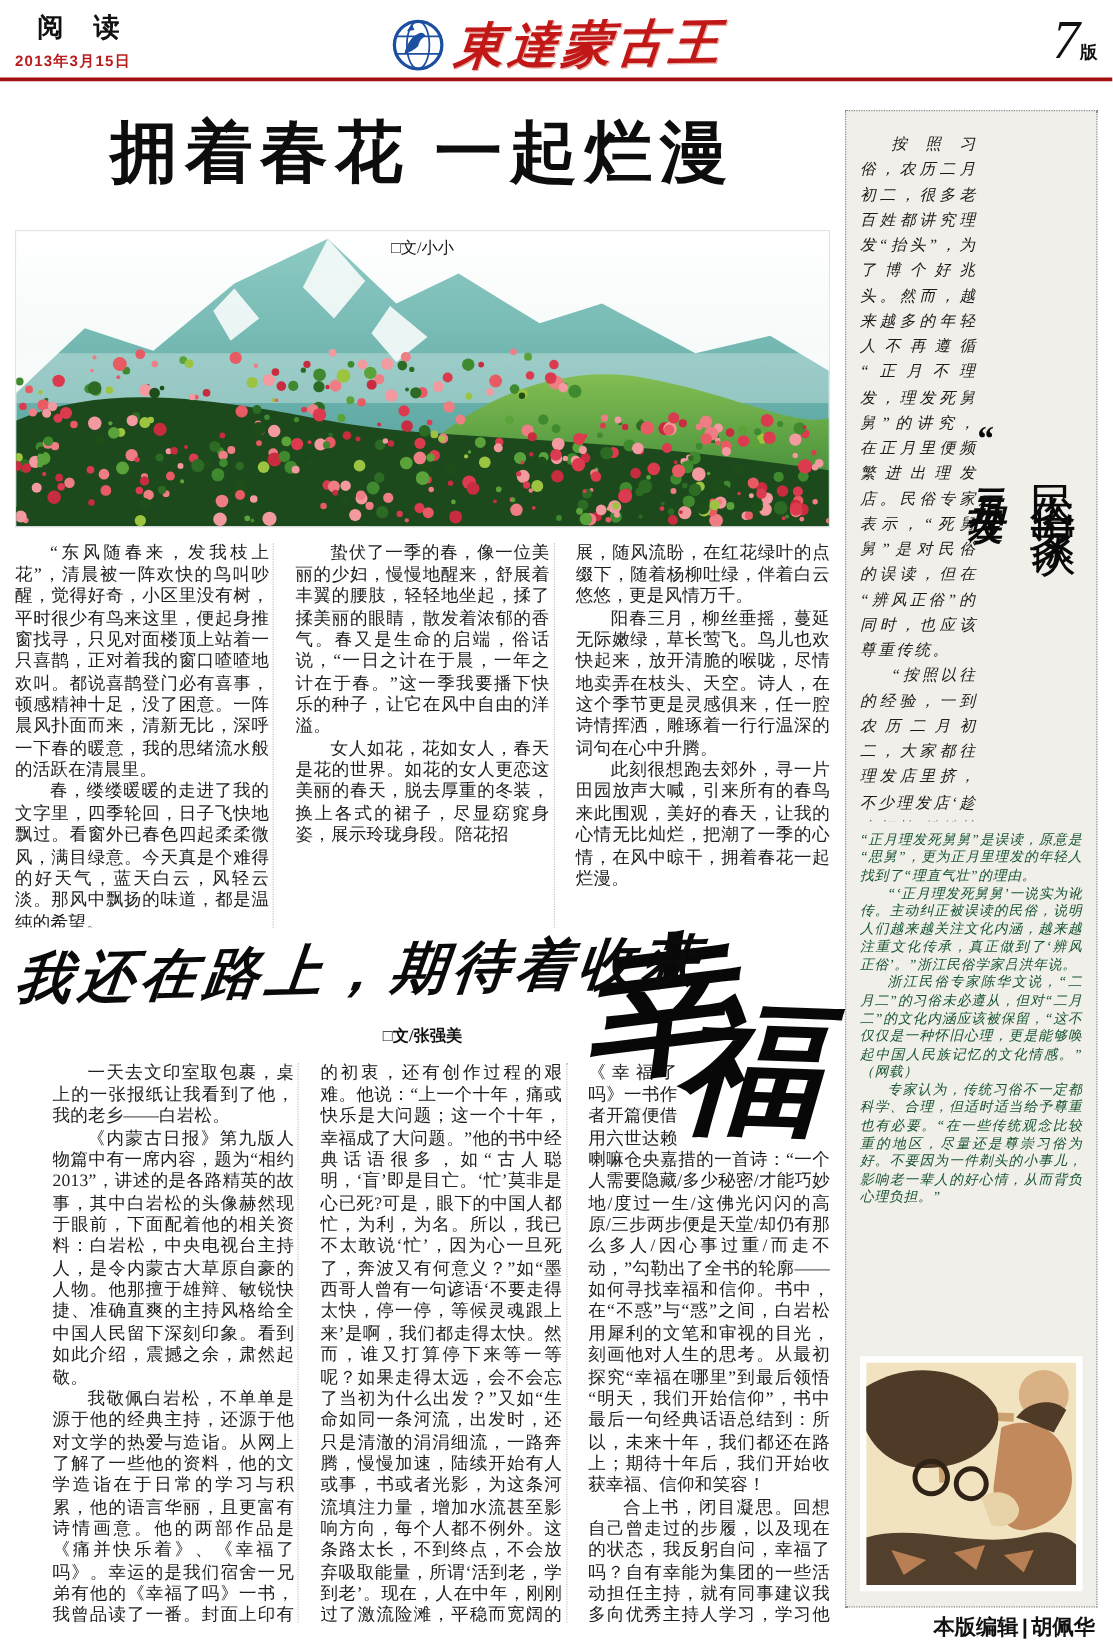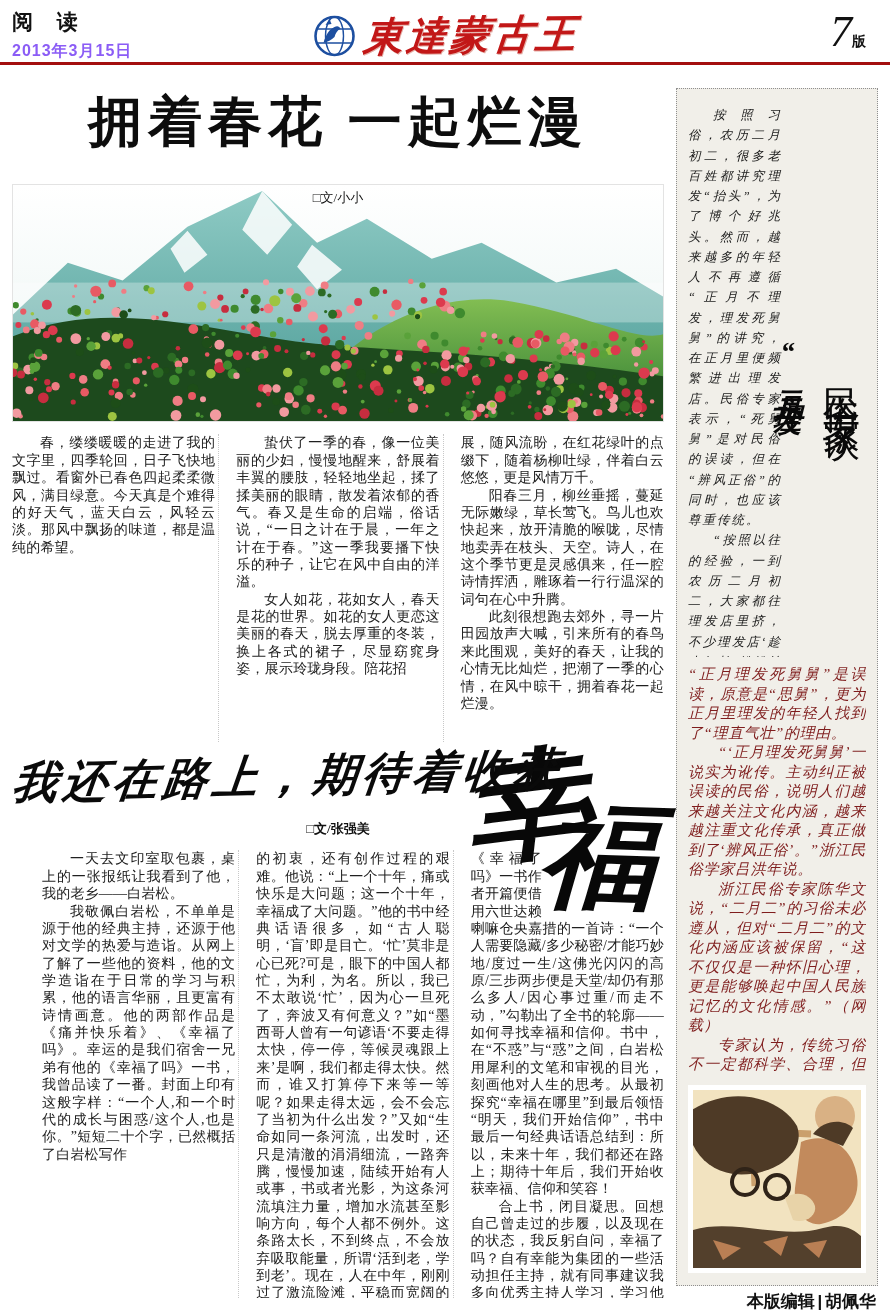--- a/index.html
+++ b/index.html
@@ -2,26 +2,26 @@
 <html lang="zh"><head>
 <meta charset="utf-8">
 <style>
   html,body{margin:0;padding:0;background:#ffffff;width:890px;height:1315px;overflow:hidden;
     font-family:"Liberation Serif","DejaVu Serif",serif;color:#1c1c1c;}
   .page{position:relative;width:890px;height:1315px;background:#fff;}
 
   
   .hdr{position:absolute;left:12px;top:6px;right:10px;height:54px;}
   .hdr-left{position:absolute;left:0;top:2px;font-family:"Liberation Sans","DejaVu Sans",sans-serif;}
-  .section-title{font-size:21px;font-weight:bold;letter-spacing:9px;color:#111;}
-  .issue-date{font-size:16px;font-weight:bold;margin-top:5px;letter-spacing:1px;color:#8b5cf6;}
+  .section-title{font-size:21px;font-weight:bold;letter-spacing:9px;color:#111;text-align:right;}
+  .issue-date{font-size:12px;font-weight:bold;margin-top:5px;letter-spacing:1px;color:#b91c1c;}
   .hdr-center{position:absolute;left:50%;top:2px;transform:translateX(-50%);display:flex;align-items:center;gap:8px;}
   .masthead-title{font-size:40px;font-weight:900;font-style:italic;color:#c21717;letter-spacing:3px;
      transform:skew(-6deg) rotate(-1deg);text-shadow:1px 1px 0 #e5b0a8;}
-  .hdr-right{position:absolute;right:14px;top:0;}
+  .hdr-right{position:absolute;right:2px;top:0;}
   .page-number{font-size:44px;font-style:italic;font-weight:500;color:#111;}
   .page-number-suffix{font-size:14px;font-weight:bold;color:#111;}
   .red-rule{position:absolute;left:0;top:62px;width:890px;height:3px;background:#a30f0f;}
 
   
   .main-col{position:absolute;left:12px;top:78px;width:652px;}
   .a1-headline{margin:14px 0 0 0;text-align:center;font-size:54px;line-height:1.12;font-weight:900;
     letter-spacing:6px;color:#0d0d0d;}
   .photo-wrap{position:relative;margin-top:32px;width:652px;height:238px;border:1px solid #e3e3e3;box-sizing:border-box;}
   .byline-overlay{position:absolute;top:4px;left:0;width:100%;text-align:center;font-size:13px;font-weight:normal;z-index:3;color:#111;}
@@ -50,21 +50,21 @@
   .sidebar{position:absolute;left:676px;top:88px;width:202px;height:1198px;box-sizing:border-box;
     border:1px dotted #8f8f8f;background:#f1efe9;padding:16px 11px 24px 11px;}
   .sb-top{display:flex;height:552px;overflow:hidden;}
   .sb-intro{flex:1;font-style:italic;overflow:hidden;}
   .sb-intro .para{font-size:12.5px;line-height:1.62;letter-spacing:2px;color:#1b1b1b;}
   .sb-headline{width:84px;writing-mode:vertical-rl;text-orientation:upright;text-align:start;
     display:flex;flex-direction:column;align-items:center;}
   .sb-h1{font-size:37px;font-weight:500;letter-spacing:9px;color:#090909;}
   .sb-h2{font-size:28px;font-weight:900;font-style:italic;letter-spacing:4px;color:#090909;padding-block-start:10px;}
   .sb-body{margin-top:8px;height:408px;overflow:hidden;font-style:italic;}
-  .sb-body .para{font-size:15px;line-height:1.3;letter-spacing:0.6px;color:#7f1d1d;}
+  .sb-body .para{font-size:11px;line-height:1.3;letter-spacing:0.6px;color:#14532d;}
   .sb-illustration{margin:12px auto 0 auto;width:168px;background:#ffffff;padding:5px;}
   .sb-illustration svg{display:block;width:168px;height:178px;}
 
   .editor-credit{position:absolute;right:14px;top:1290px;font-size:17px;font-weight:bold;
     font-family:Liberation Mono, monospace;color:#111;}
 </style>
 </head>
 <body>
 
 <div class="page">
@@ -547,20 +547,21 @@
               <circle cx="309.8" cy="107.9" r="3.9" fill="#2c6b24"></circle>
               <circle cx="541.4" cy="182.2" r="2.3" fill="#2c6b24"></circle>
               <circle cx="159.3" cy="172.9" r="4.4" fill="#2c6b24"></circle>
               <circle cx="525.5" cy="225.4" r="2.6" fill="#2c6b24"></circle>
               <circle cx="475.1" cy="231.8" r="2.2" fill="#e85a64"></circle>
             </g>
         </svg>
       </div>
       <div class="cols cols-a1">
         <div class="col">
+            <p class="para indent">“东风随春来，发我枝上花”，清晨被一阵欢快的鸟叫吵醒，觉得好奇，小区里没有树，平时很少有鸟来这里，便起身推窗找寻，只见对面楼顶上站着一只喜鹊，正对着我的窗口喳喳地欢叫。都说喜鹊登门必有喜事，顿感精神十足，没了困意。一阵晨风扑面而来，清新无比，深呼一下春的暖意，我的思绪流水般的活跃在清晨里。</p>
             <p class="para indent">春，缕缕暖暖的走进了我的文字里，四季轮回，日子飞快地飘过。看窗外已春色四起柔柔微风，满目绿意。今天真是个难得的好天气，蓝天白云，风轻云淡。那风中飘扬的味道，都是温纯的希望。</p>
           </div>
         <div class="col">
             <p class="para indent">蛰伏了一季的春，像一位美丽的少妇，慢慢地醒来，舒展着丰翼的腰肢，轻轻地坐起，揉了揉美丽的眼睛，散发着浓郁的香气。春又是生命的启端，俗话说，“一日之计在于晨，一年之计在于春。”这一季我要播下快乐的种子，让它在风中自由的洋溢。</p>
             <p class="para indent">女人如花，花如女人，春天是花的世界。如花的女人更恋这美丽的春天，脱去厚重的冬装，换上各式的裙子，尽显窈窕身姿，展示玲珑身段。陪花招</p>
           </div>
         <div class="col">
             <p class="para">展，随风流盼，在红花绿叶的点缀下，随着杨柳吐绿，伴着白云悠悠，更是风情万千。</p>
             <p class="para indent">阳春三月，柳丝垂摇，蔓延无际嫩绿，草长莺飞。鸟儿也欢快起来，放开清脆的喉咙，尽情地卖弄在枝头、天空。诗人，在这个季节更是灵感俱来，任一腔诗情挥洒，雕琢着一行行温深的词句在心中升腾。</p>
             <p class="para indent">此刻很想跑去郊外，寻一片田园放声大喊，引来所有的春鸟来此围观，美好的春天，让我的心情无比灿烂，把潮了一季的心情，在风中晾干，拥着春花一起烂漫。</p>
@@ -571,20 +572,21 @@
     <article class="art2">
       <div class="callig-title">我还在路上，期待着收获</div>
       <div class="callig-seal">
         <span class="c1">幸</span>
         <span class="c2">福</span>
       </div>
       <div class="byline2">□文/张强美</div>
       <div class="cols cols-a2">
         <div class="col">
             <p class="para indent">一天去文印室取包裹，桌上的一张报纸让我看到了他，我的老乡——白岩松。</p>
+            <p class="para indent">《内蒙古日报》第九版人物篇中有一席内容，题为“相约2013”，讲述的是各路精英的故事，其中白岩松的头像赫然现于眼前，下面配着他的相关资料：白岩松，中央电视台主持人，是令内蒙古大草原自豪的人物。他那擅于雄辩、敏锐快捷、准确直爽的主持风格给全中国人民留下深刻印象。看到如此介绍，震撼之余，肃然起敬。</p>
             <p class="para indent">我敬佩白岩松，不单单是源于他的经典主持，还源于他对文学的热爱与造诣。从网上了解了一些他的资料，他的文学造诣在于日常的学习与积累，他的语言华丽，且更富有诗情画意。他的两部作品是《痛并快乐着》、《幸福了吗》。幸运的是我们宿舍一兄弟有他的《幸福了吗》一书，我曾品读了一番。封面上印有这般字样：“一个人,和一个时代的成长与困惑/这个人,也是你。”短短二十个字，已然概括了白岩松写作</p>
           </div>
         <div class="col">
             <p class="para">的初衷，还有创作过程的艰难。他说：“上一个十年，痛或快乐是大问题；这一个十年，幸福成了大问题。”他的书中经典话语很多，如“古人聪明，‘盲’即是目亡。‘忙’莫非是心已死?可是，眼下的中国人都忙，为利，为名。所以，我已不太敢说‘忙’，因为心一旦死了，奔波又有何意义？”如“墨西哥人曾有一句谚语‘不要走得太快，停一停，等候灵魂跟上来’是啊，我们都走得太快。然而，谁又打算停下来等一等呢？如果走得太远，会不会忘了当初为什么出发？”又如“生命如同一条河流，出发时，还只是清澈的涓涓细流，一路奔腾，慢慢加速，陆续开始有人或事，书或者光影，为这条河流填注力量，增加水流甚至影响方向，每个人都不例外。这条路太长，不到终点，不会放弃吸取能量，所谓‘活到老，学到老’。现在，人在中年，刚刚过了激流险滩，平稳而宽阔的河道正在眼前陆续展开，这一回望，便平添出很多的感慨与感谢。”。</p>
           </div>
         <div class="col"><div class="wrap-spacer"></div><div style="display:contents"><p class="para">《幸福了吗》一书作者开篇便借用六世达赖喇嘛仓央嘉措的一首诗：“一个人需要隐藏/多少秘密/才能巧妙地/度过一生/这佛光闪闪的高原/三步两步便是天堂/却仍有那么多人/因心事过重/而走不动，”勾勒出了全书的轮廓——如何寻找幸福和信仰。书中，在“不惑”与“惑”之间，白岩松用犀利的文笔和审视的目光，刻画他对人生的思考。从最初探究“幸福在哪里”到最后领悟“明天，我们开始信仰”，书中最后一句经典话语总结到：所以，未来十年，我们都还在路上；期待十年后，我们开始收获幸福、信仰和笑容！</p><p class="para indent">合上书，闭目凝思。回想自己曾走过的步履，以及现在的状态，我反躬自问，幸福了吗？自有幸能为集团的一些活动担任主持，就有同事建议我多向优秀主持人学习，学习他们的主持风格与技巧，这其中就包含主持人白岩松。我还在路上，期待着收获幸福！</p></div></div>
       </div>
     </article>
 
   </div>

